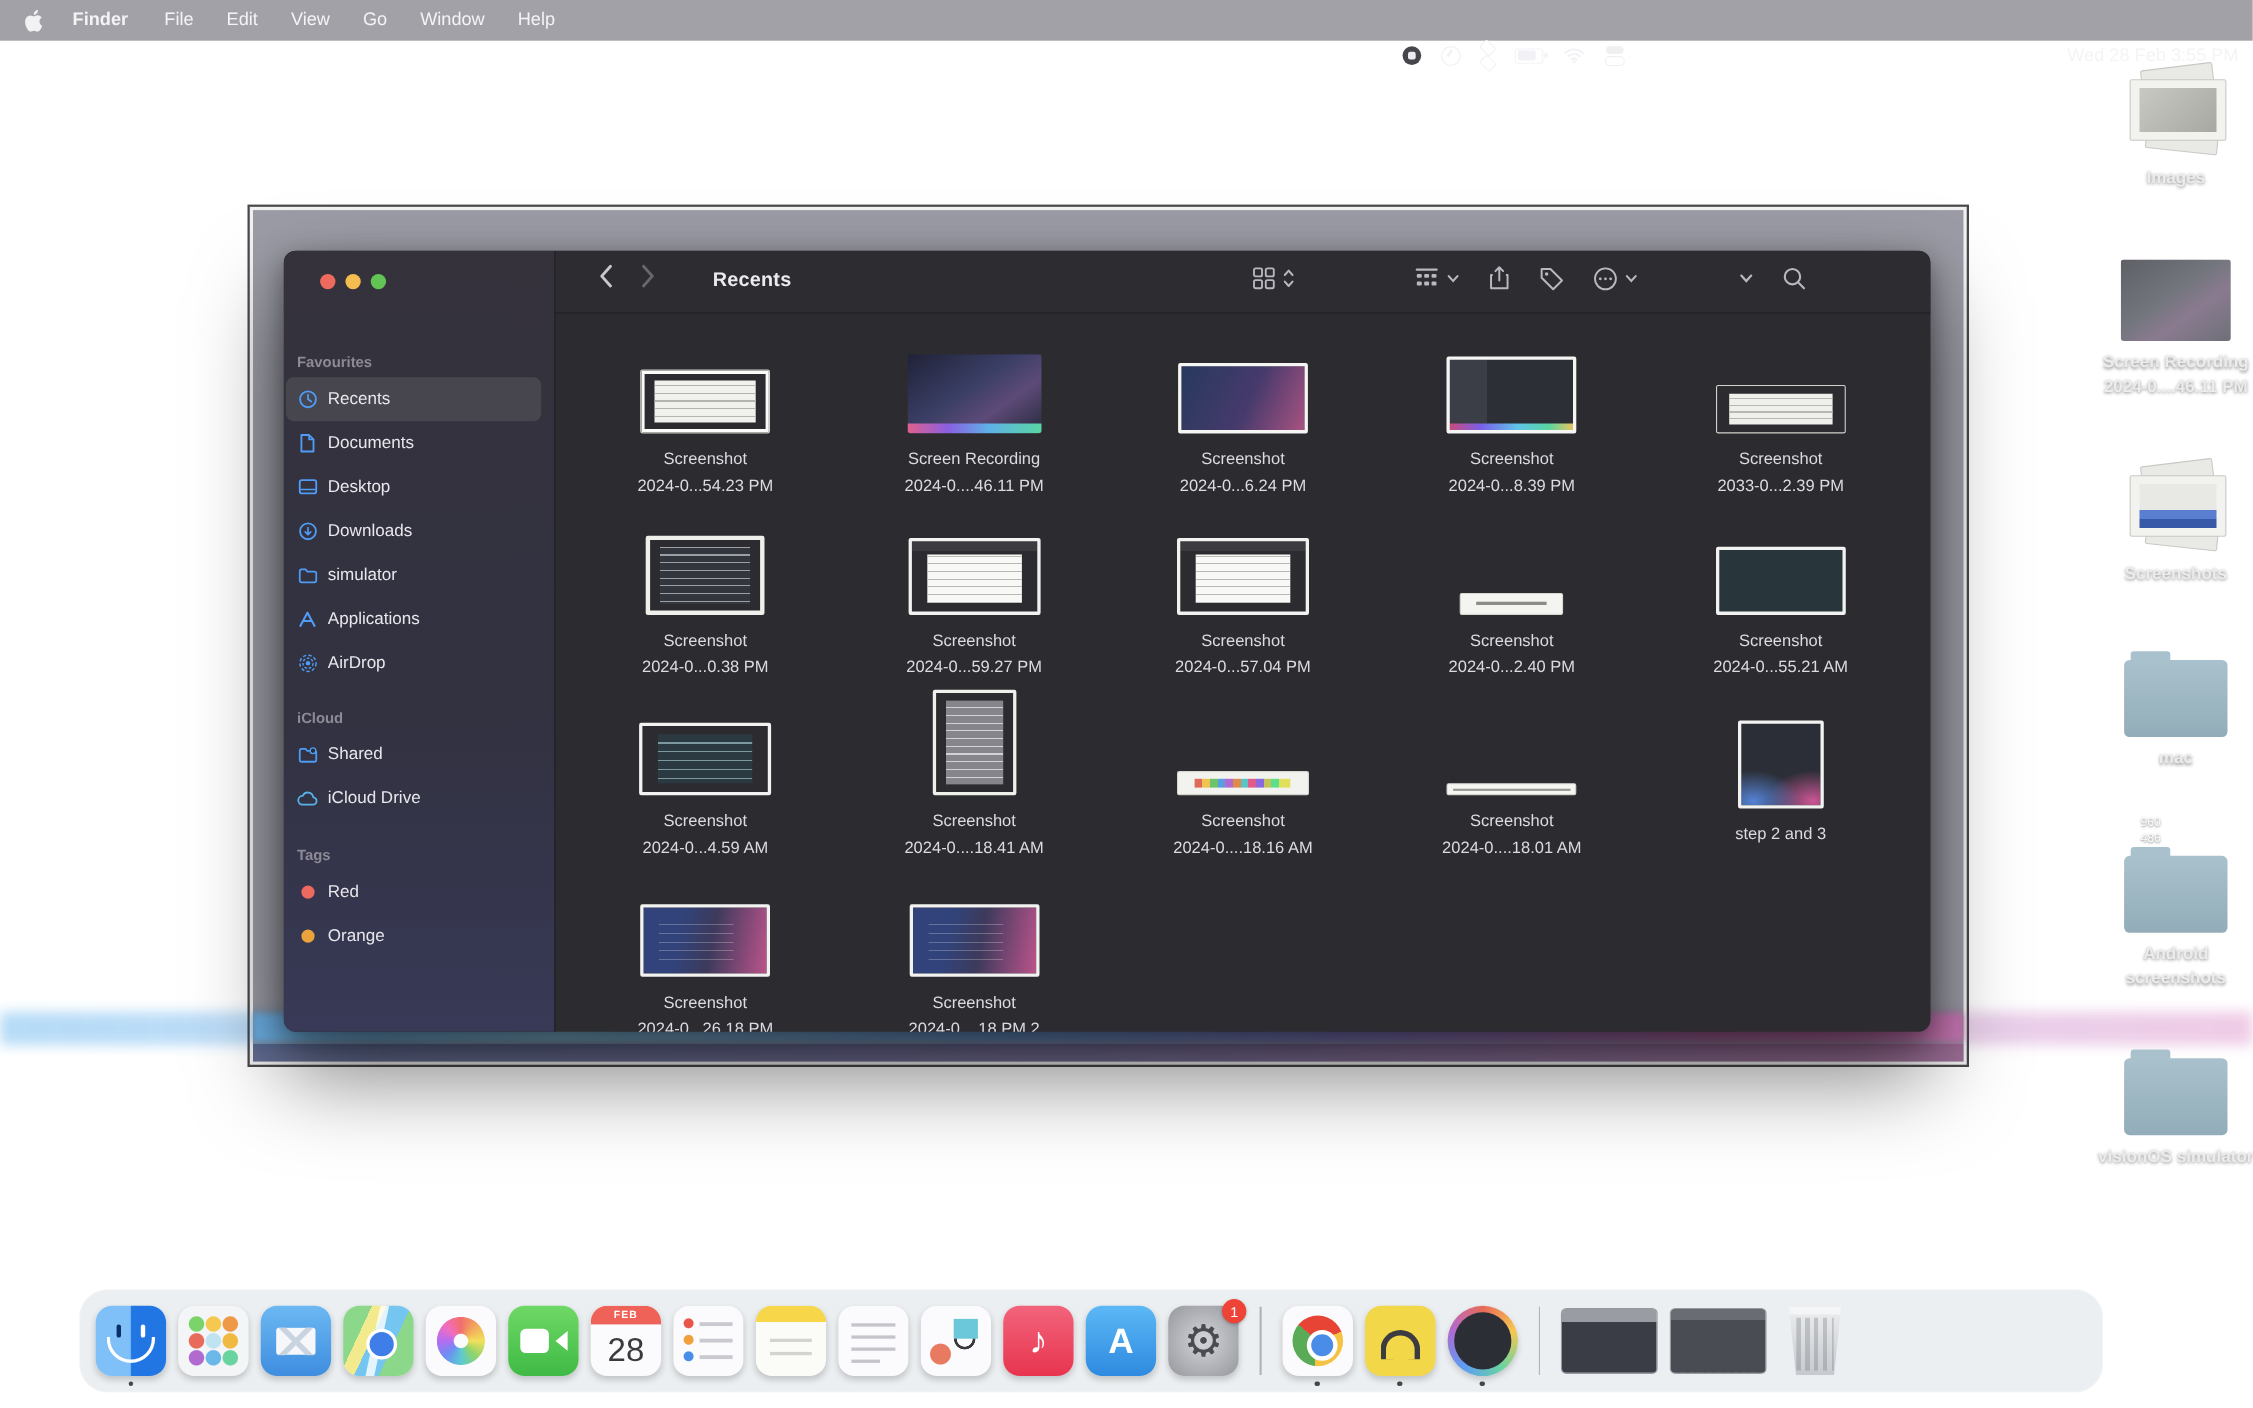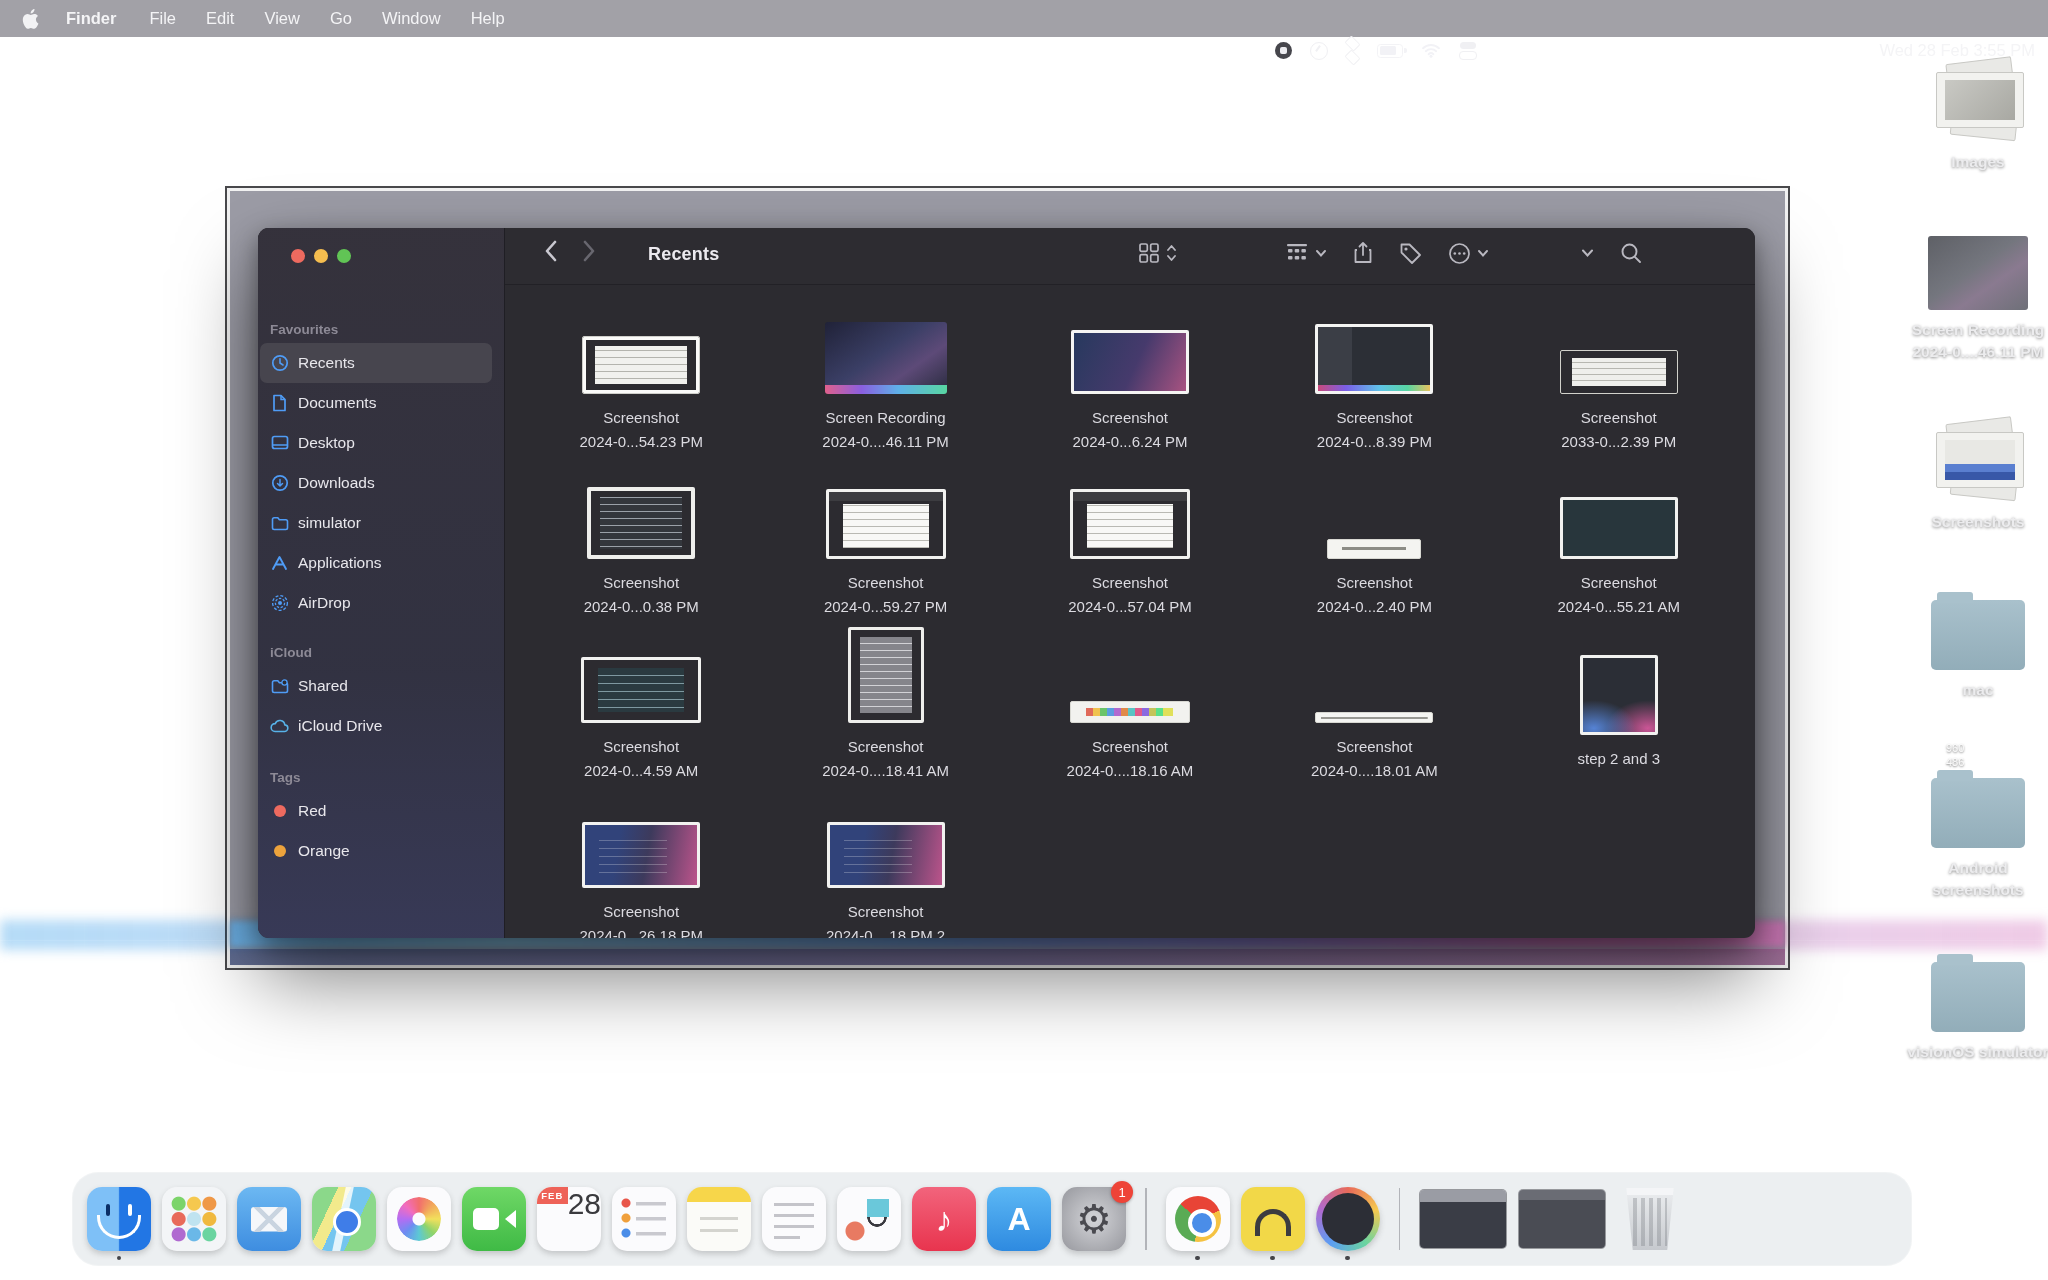--- a/index.html
+++ b/index.html
@@ -172,21 +172,21 @@
   .i-maps::before{content:"";position:absolute;left:42%;top:0;bottom:0;width:13%;background:rgba(255,255,255,.8);transform:skewX(-12deg);}
   .i-maps::after{content:"";position:absolute;left:50%;top:50%;width:22px;height:22px;margin:-11px 0 0 -11px;border-radius:50%;
      background:#3f7de8;border:3px solid #fff;}
   .i-photos{background:#fbfbfd;}
   .i-photos::before{content:"";position:absolute;inset:10px;border-radius:50%;
      background:conic-gradient(#f26d6d,#f2a95c,#f2e05c,#8fd46a,#5cc9d4,#6d8df2,#b46df2,#f26dbe,#f26d6d);
      -webkit-mask:radial-gradient(circle,transparent 0 6px,#000 7px);}
   .i-facetime{background:linear-gradient(180deg,#6fd866,#3fba45);}
   .i-facetime::before{content:"";position:absolute;left:11px;top:21px;width:26px;height:22px;background:#fff;border-radius:5px;}
   .i-facetime::after{content:"";position:absolute;right:10px;top:23px;border-right:11px solid #fff;border-top:9px solid transparent;border-bottom:9px solid transparent;}
-  .i-calendar{background:#fbfbfd;display:flex;flex-direction:row;align-items:flex-start;}
+  .i-calendar{background:#fbfbfd;display:flex;flex-direction:column;align-items:center;}
   .i-calendar .cmon{width:100%;height:17px;background:#ee6258;color:#fff;font-size:9.5px;font-weight:700;text-align:center;line-height:17px;letter-spacing:1px;}
   .i-calendar .cday{flex:1;display:flex;align-items:center;color:#3a3a3e;font-size:30px;font-weight:400;}
   .i-reminders{background:#fbfbfd;
      background-image:radial-gradient(circle at 14px 16px,#e8564a 4px,transparent 5px),radial-gradient(circle at 14px 31px,#f0a03c 4px,transparent 5px),radial-gradient(circle at 14px 46px,#4a8de8 4px,transparent 5px),
      linear-gradient(#c9c9cf 0 0),linear-gradient(#c9c9cf 0 0),linear-gradient(#c9c9cf 0 0);
      background-size:100% 100%,100% 100%,100% 100%,30px 3.5px,30px 3.5px,30px 3.5px;
      background-position:0 0,0 0,0 0,24px 14.5px,24px 29.5px,24px 44.5px;background-repeat:no-repeat;}
   .i-notes{background:#fbfbf8;
      background-image:linear-gradient(#f7d64a 0 15px,transparent 15px),linear-gradient(#d4d4cf 0 0),linear-gradient(#d4d4cf 0 0);
      background-size:100% 100%,38px 3px,38px 3px;background-position:0 0,13px 30px,13px 42px;background-repeat:no-repeat;}

